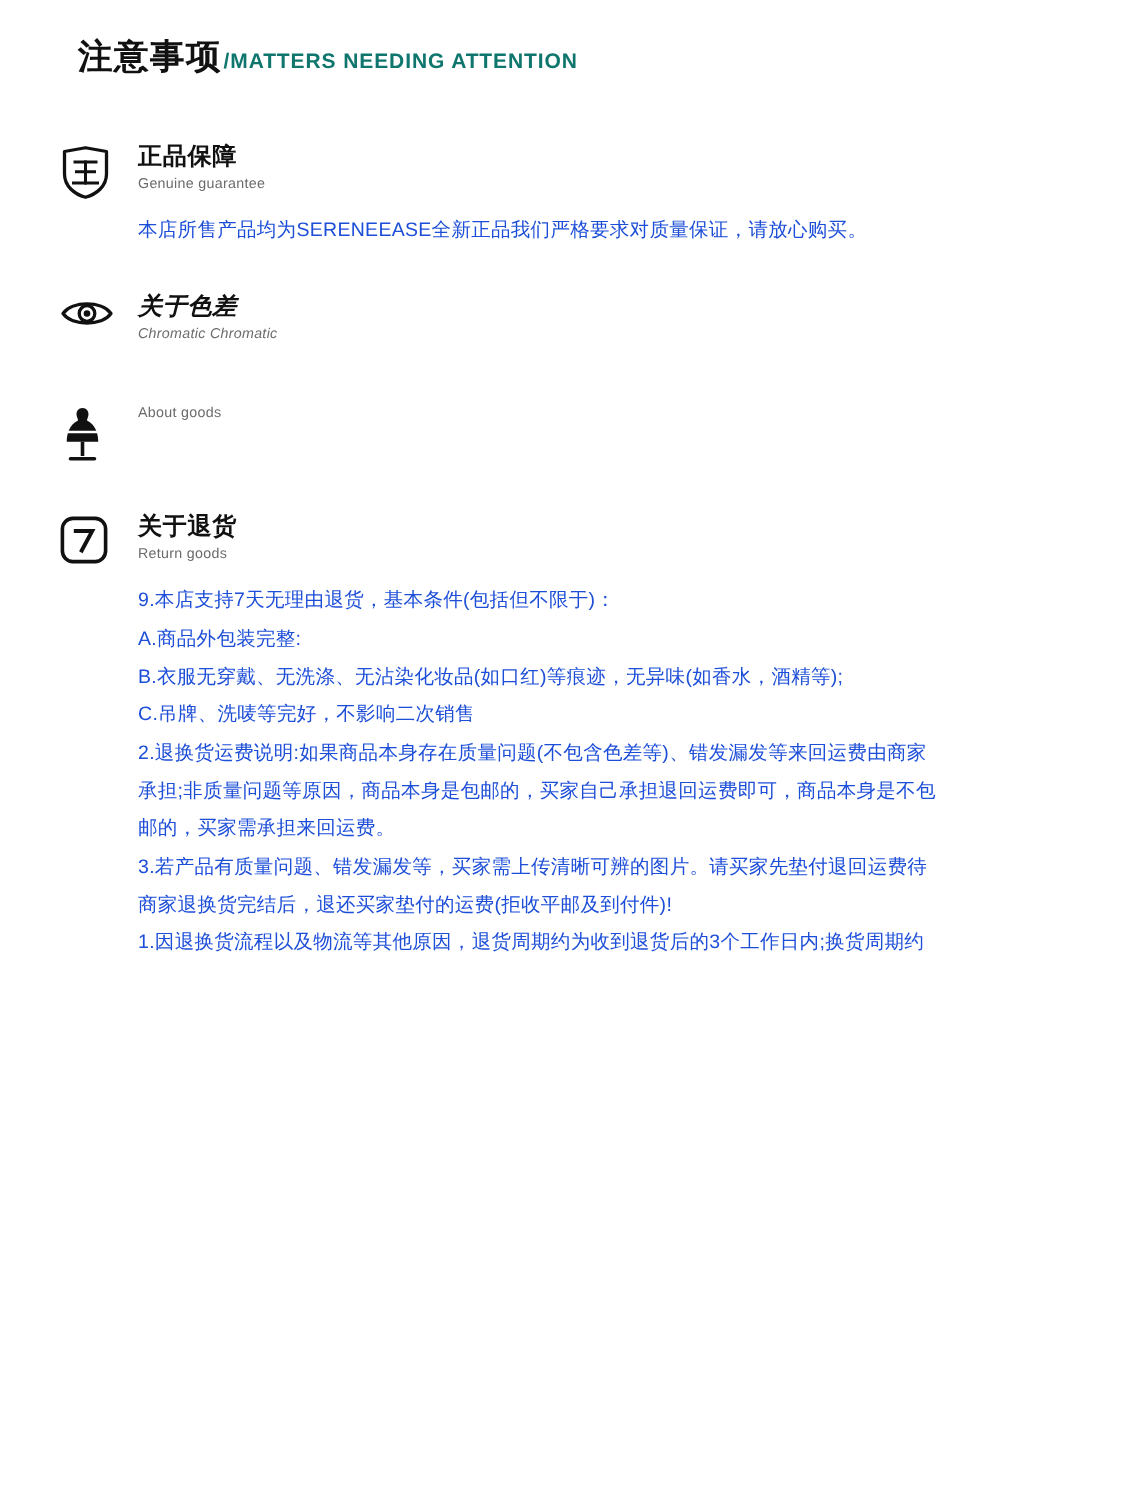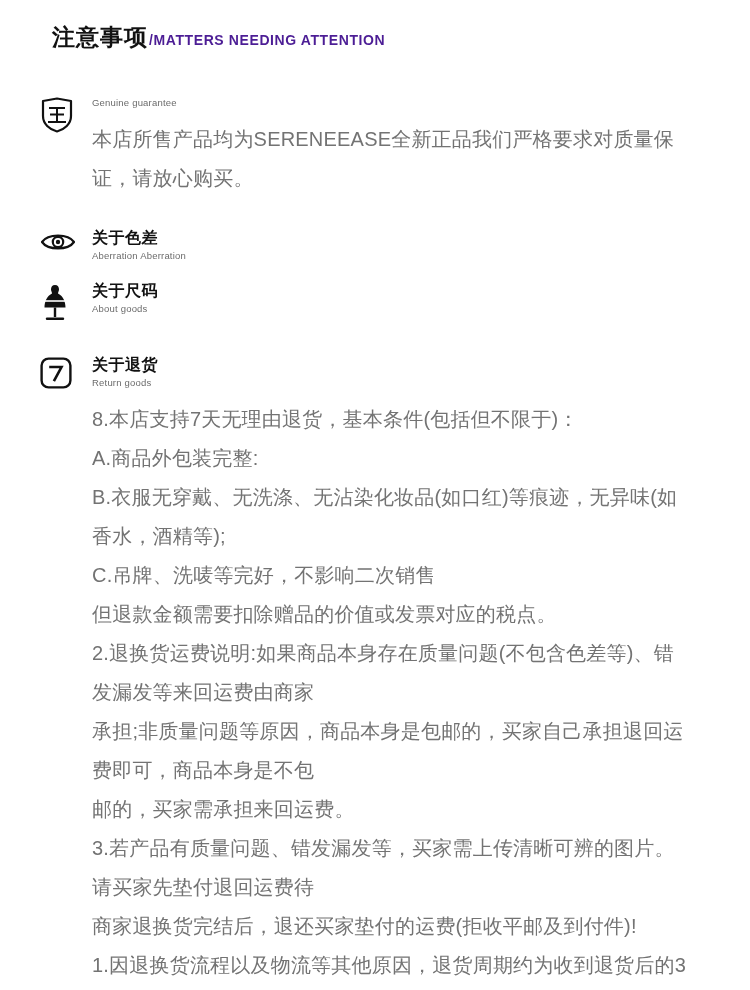--- a/index.html
+++ b/index.html
@@ -31,21 +31,21 @@
   .header-cn {
     font-size: 23px;
     font-weight: bold;
     letter-spacing: 1px;
     color: #111;
   }
   .header-en {
     font-size: 14px;
     font-weight: bold;
     letter-spacing: 0.6px;
-    color: #4c1d95;
+    color: #0f766e;
     margin-left: 1px;
   }
   
   .section {
     display: flex;
     align-items: flex-start;
     margin-bottom: 26px;
   }
   .icon-cell {
     width: 52px;
@@ -65,34 +65,34 @@
     line-height: 1.25;
     letter-spacing: 0.5px;
   }
   .sec-title-en {
     font-size: 9.5px;
     color: #6b6b6b;
     margin-top: 2px;
     letter-spacing: 0.2px;
   }
   .sec-text {
-    font-size: 20px;
-    color: #737373;
+    font-size: 13px;
+    color: #1d4ed8;
     line-height: 1.95;
     margin-top: 12px;
     letter-spacing: 0.2px;
   }
   .sec-text p {
     margin: 0;
   }
   .sec-text p.gap {
   }
   
   .section.s-genuine { margin-bottom: 30px; }
-  .section.s-color   { margin-bottom: 20px; }
+  .section.s-color   { margin-bottom: 40px; font-style: italic; }
   .section.s-size    { margin-bottom: 32px; }
   .section.s-return  { margin-bottom: 0; }
 
   .icon-svg { display: block; }
 </style>
 </head>
 <body>
 
 <div class="page">
 
@@ -107,72 +107,71 @@
         <path d="M3 4 L17 1.5 L31 4 L31 19 C31 27 24.5 32.5 17 34.5 C9.5 32.5 3 27 3 19 Z" fill="none" stroke="#111" stroke-width="2.2" stroke-linejoin="round"></path>
         <g stroke="#111" stroke-width="2" stroke-linecap="square">
           <line x1="10" y1="11" x2="24" y2="11"></line>
           <line x1="17" y1="11" x2="17" y2="25"></line>
           <line x1="11" y1="17.5" x2="23" y2="17.5"></line>
           <line x1="9" y1="25" x2="25" y2="25"></line>
         </g>
       </svg>
     </div>
     <div class="sec-body">
+      <div class="sec-title-cn">正品保障</div>
       <div class="sec-title-en">Genuine guarantee</div>
       <div class="sec-text">
         <p>本店所售产品均为SERENEEASE全新正品我们严格要求对质量保证，请放心购买。</p>
       </div>
     </div>
   </div>
 
   <div class="section s-color">
     <div class="icon-cell">
       <svg class="icon-svg" width="36" height="24" viewBox="0 0 36 24" aria-hidden="true">
         <path d="M2 12 C8 3.5 28 3.5 34 12 C28 20.5 8 20.5 2 12 Z" fill="none" stroke="#111" stroke-width="2.2" stroke-linejoin="round"></path>
         <circle cx="18" cy="12" r="5.2" fill="none" stroke="#111" stroke-width="2.2"></circle>
         <circle cx="18" cy="12" r="2.2" fill="#111"></circle>
       </svg>
     </div>
     <div class="sec-body">
       <div class="sec-title-cn">关于色差</div>
-      <div class="sec-title-en">Aberration Aberration</div>
+      <div class="sec-title-en">Chromatic Chromatic</div>
     </div>
   </div>
 
   <div class="section s-size">
     <div class="icon-cell">
       <svg class="icon-svg" width="30" height="40" viewBox="0 0 30 40" aria-hidden="true">
         <path d="M15 2 C12.2 2 11 4.2 11 6.2 C11 8 12 9 12 10.4 C6.5 13 4.5 19 4.5 24.5 L25.5 24.5 C25.5 19 23.5 13 18 10.4 C18 9 19 8 19 6.2 C19 4.2 17.8 2 15 2 Z" fill="#111"></path>
         <line x1="15" y1="24.5" x2="15" y2="34" stroke="#111" stroke-width="2.4"></line>
         <line x1="7" y1="35.8" x2="23" y2="35.8" stroke="#111" stroke-width="2.4" stroke-linecap="round"></line>
         <line x1="2" y1="18" x2="28" y2="18" stroke="#ffffff" stroke-width="1.6"></line>
       </svg>
     </div>
     <div class="sec-body">
-      <div class="sec-title-cn">关于尺码</div>
       <div class="sec-title-en">About goods</div>
     </div>
   </div>
 
   <div class="section s-return">
     <div class="icon-cell">
       <svg class="icon-svg" width="32" height="32" viewBox="0 0 32 32" aria-hidden="true">
         <rect x="1.6" y="1.6" width="28.8" height="28.8" rx="7" ry="7" fill="none" stroke="#111" stroke-width="2.4"></rect>
         <path d="M10.5 10 L21.5 10 L14.5 23" fill="none" stroke="#111" stroke-width="2.6" stroke-linecap="square" stroke-linejoin="miter"></path>
       </svg>
     </div>
     <div class="sec-body">
       <div class="sec-title-cn">关于退货</div>
       <div class="sec-title-en">Return goods</div>
       <div class="sec-text">
-        <p>8.本店支持7天无理由退货，基本条件(包括但不限于)：</p>
+        <p>9.本店支持7天无理由退货，基本条件(包括但不限于)：</p>
         <p>A.商品外包装完整:</p>
         <p>B.衣服无穿戴、无洗涤、无沾染化妆品(如口红)等痕迹，无异味(如香水，酒精等);</p>
         <p>C.吊牌、洗唛等完好，不影响二次销售</p>
-        <p>但退款金额需要扣除赠品的价值或发票对应的税点。</p>
         <p class="gap">2.退换货运费说明:如果商品本身存在质量问题(不包含色差等)、错发漏发等来回运费由商家</p>
         <p>承担;非质量问题等原因，商品本身是包邮的，买家自己承担退回运费即可，商品本身是不包</p>
         <p>邮的，买家需承担来回运费。</p>
         <p class="gap">3.若产品有质量问题、错发漏发等，买家需上传清晰可辨的图片。请买家先垫付退回运费待</p>
         <p>商家退换货完结后，退还买家垫付的运费(拒收平邮及到付件)!</p>
         <p class="gap">1.因退换货流程以及物流等其他原因，退货周期约为收到退货后的3个工作日内;换货周期约</p>
       </div>
     </div>
   </div>
 

